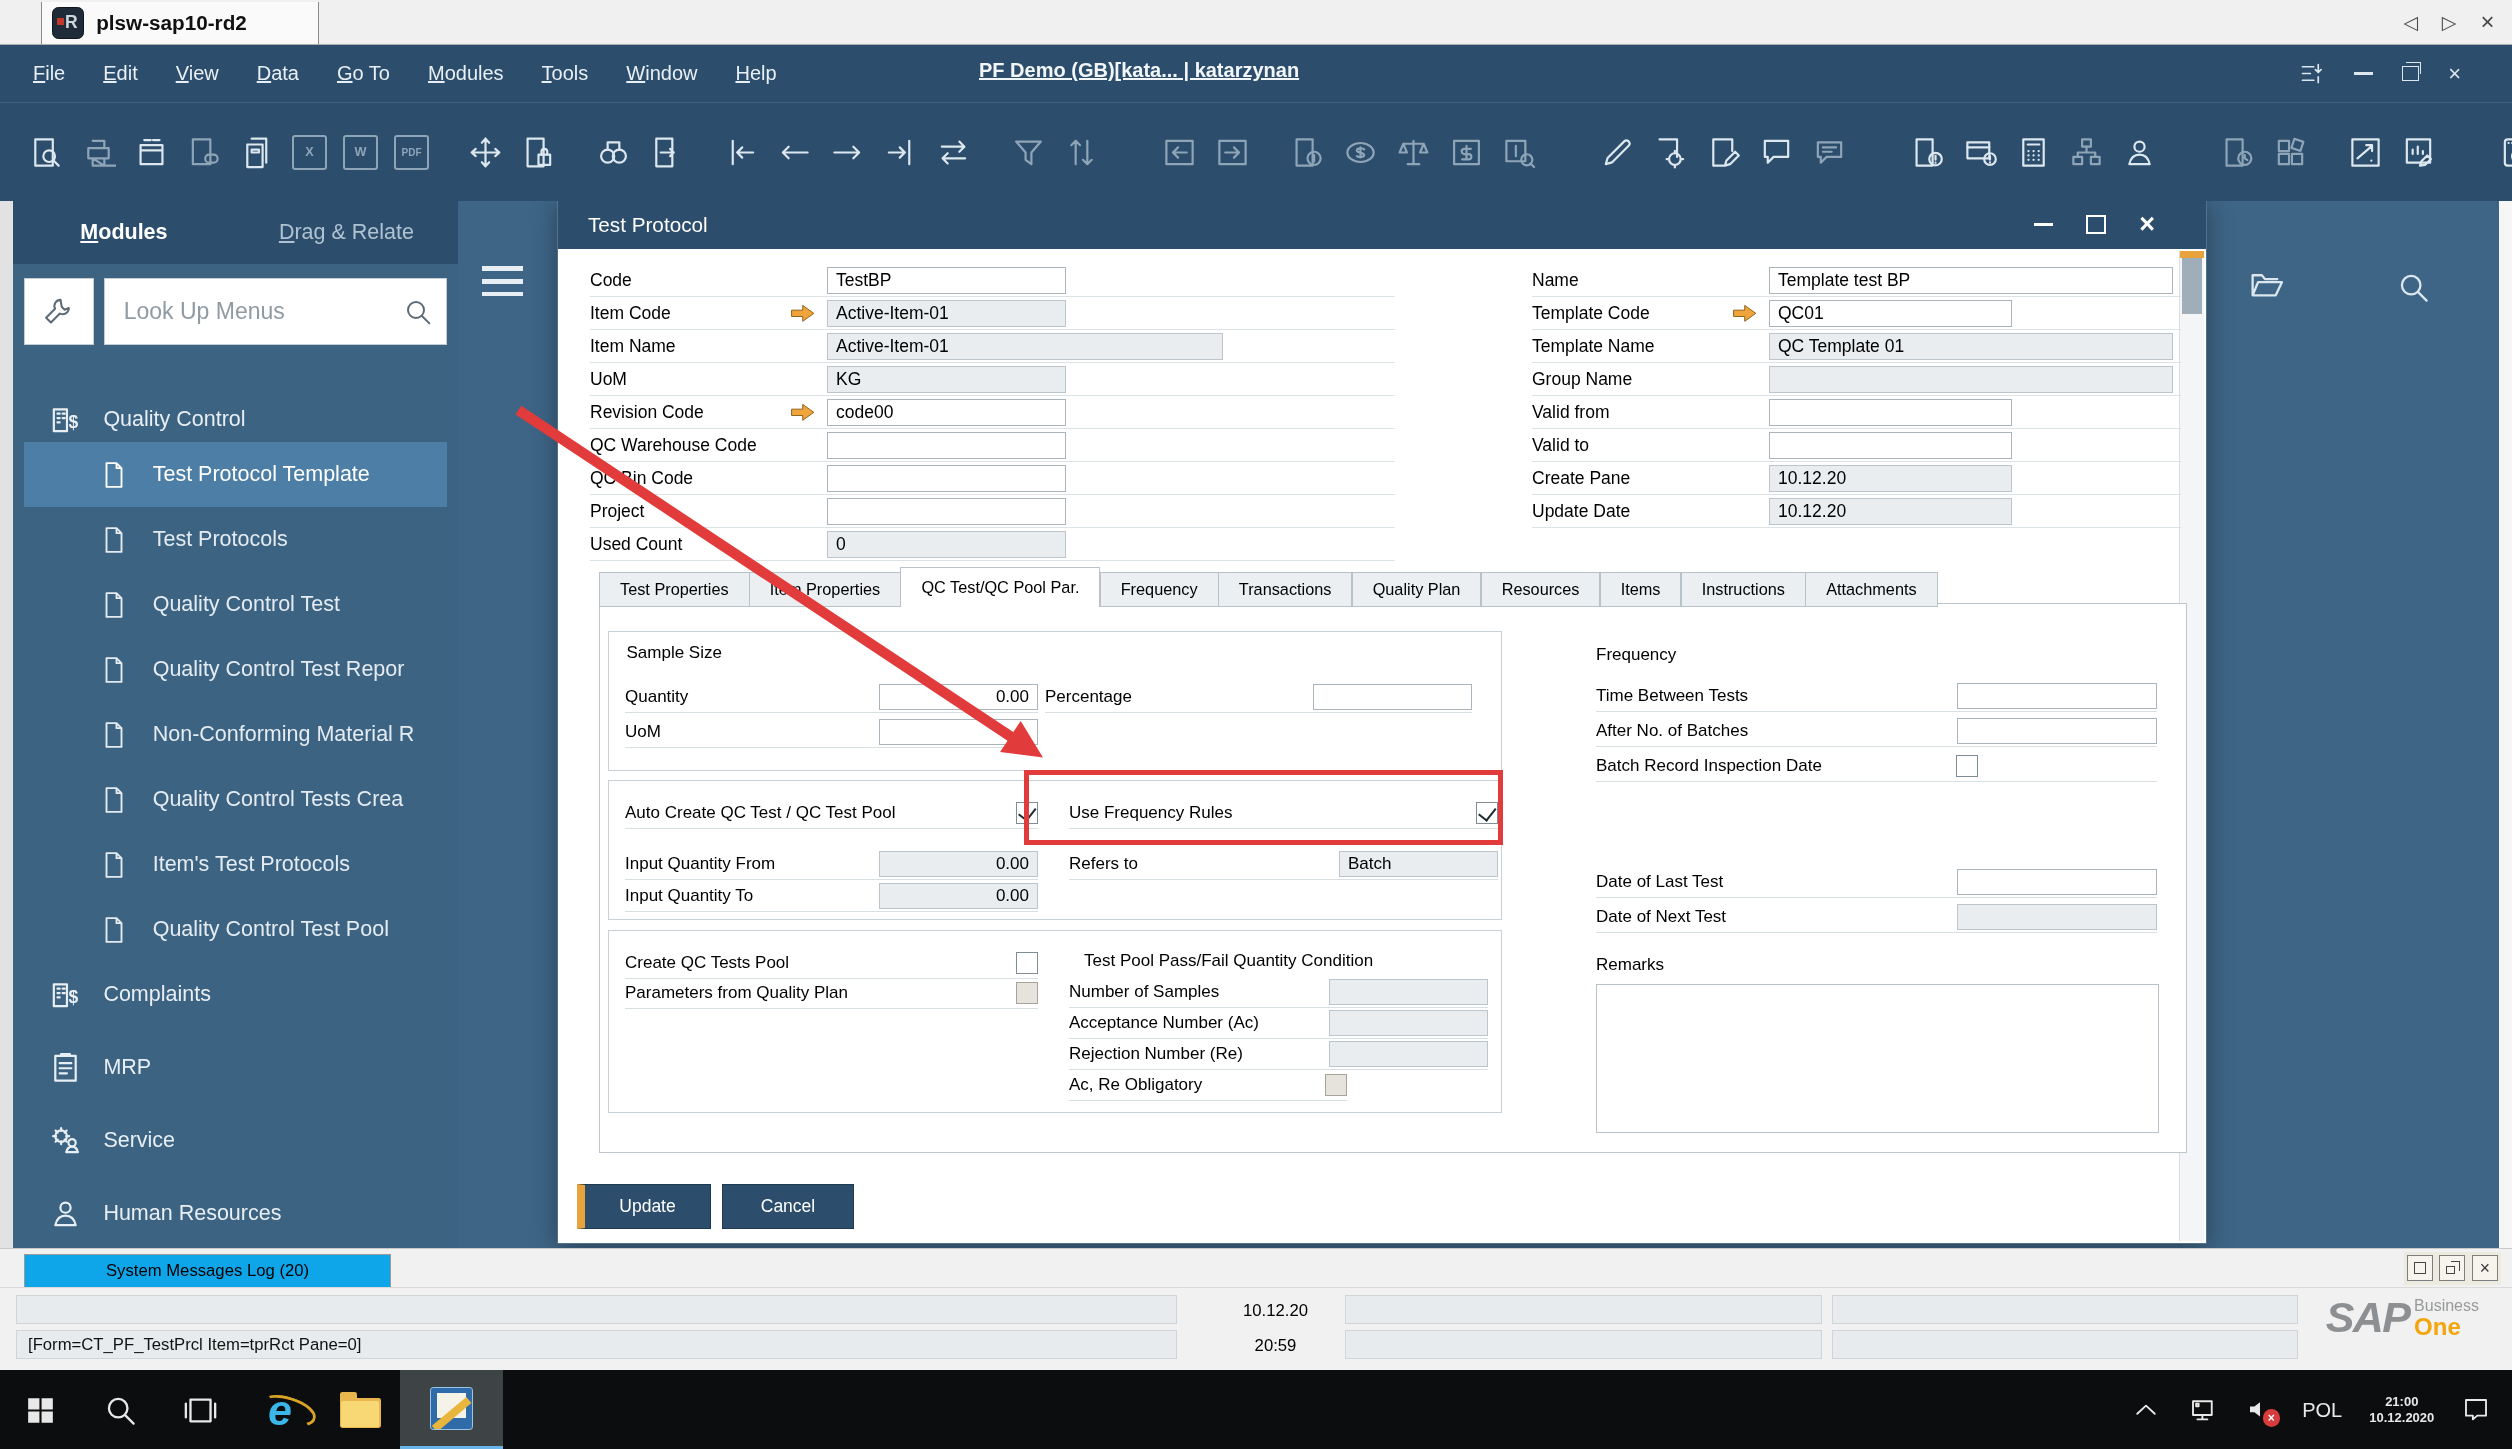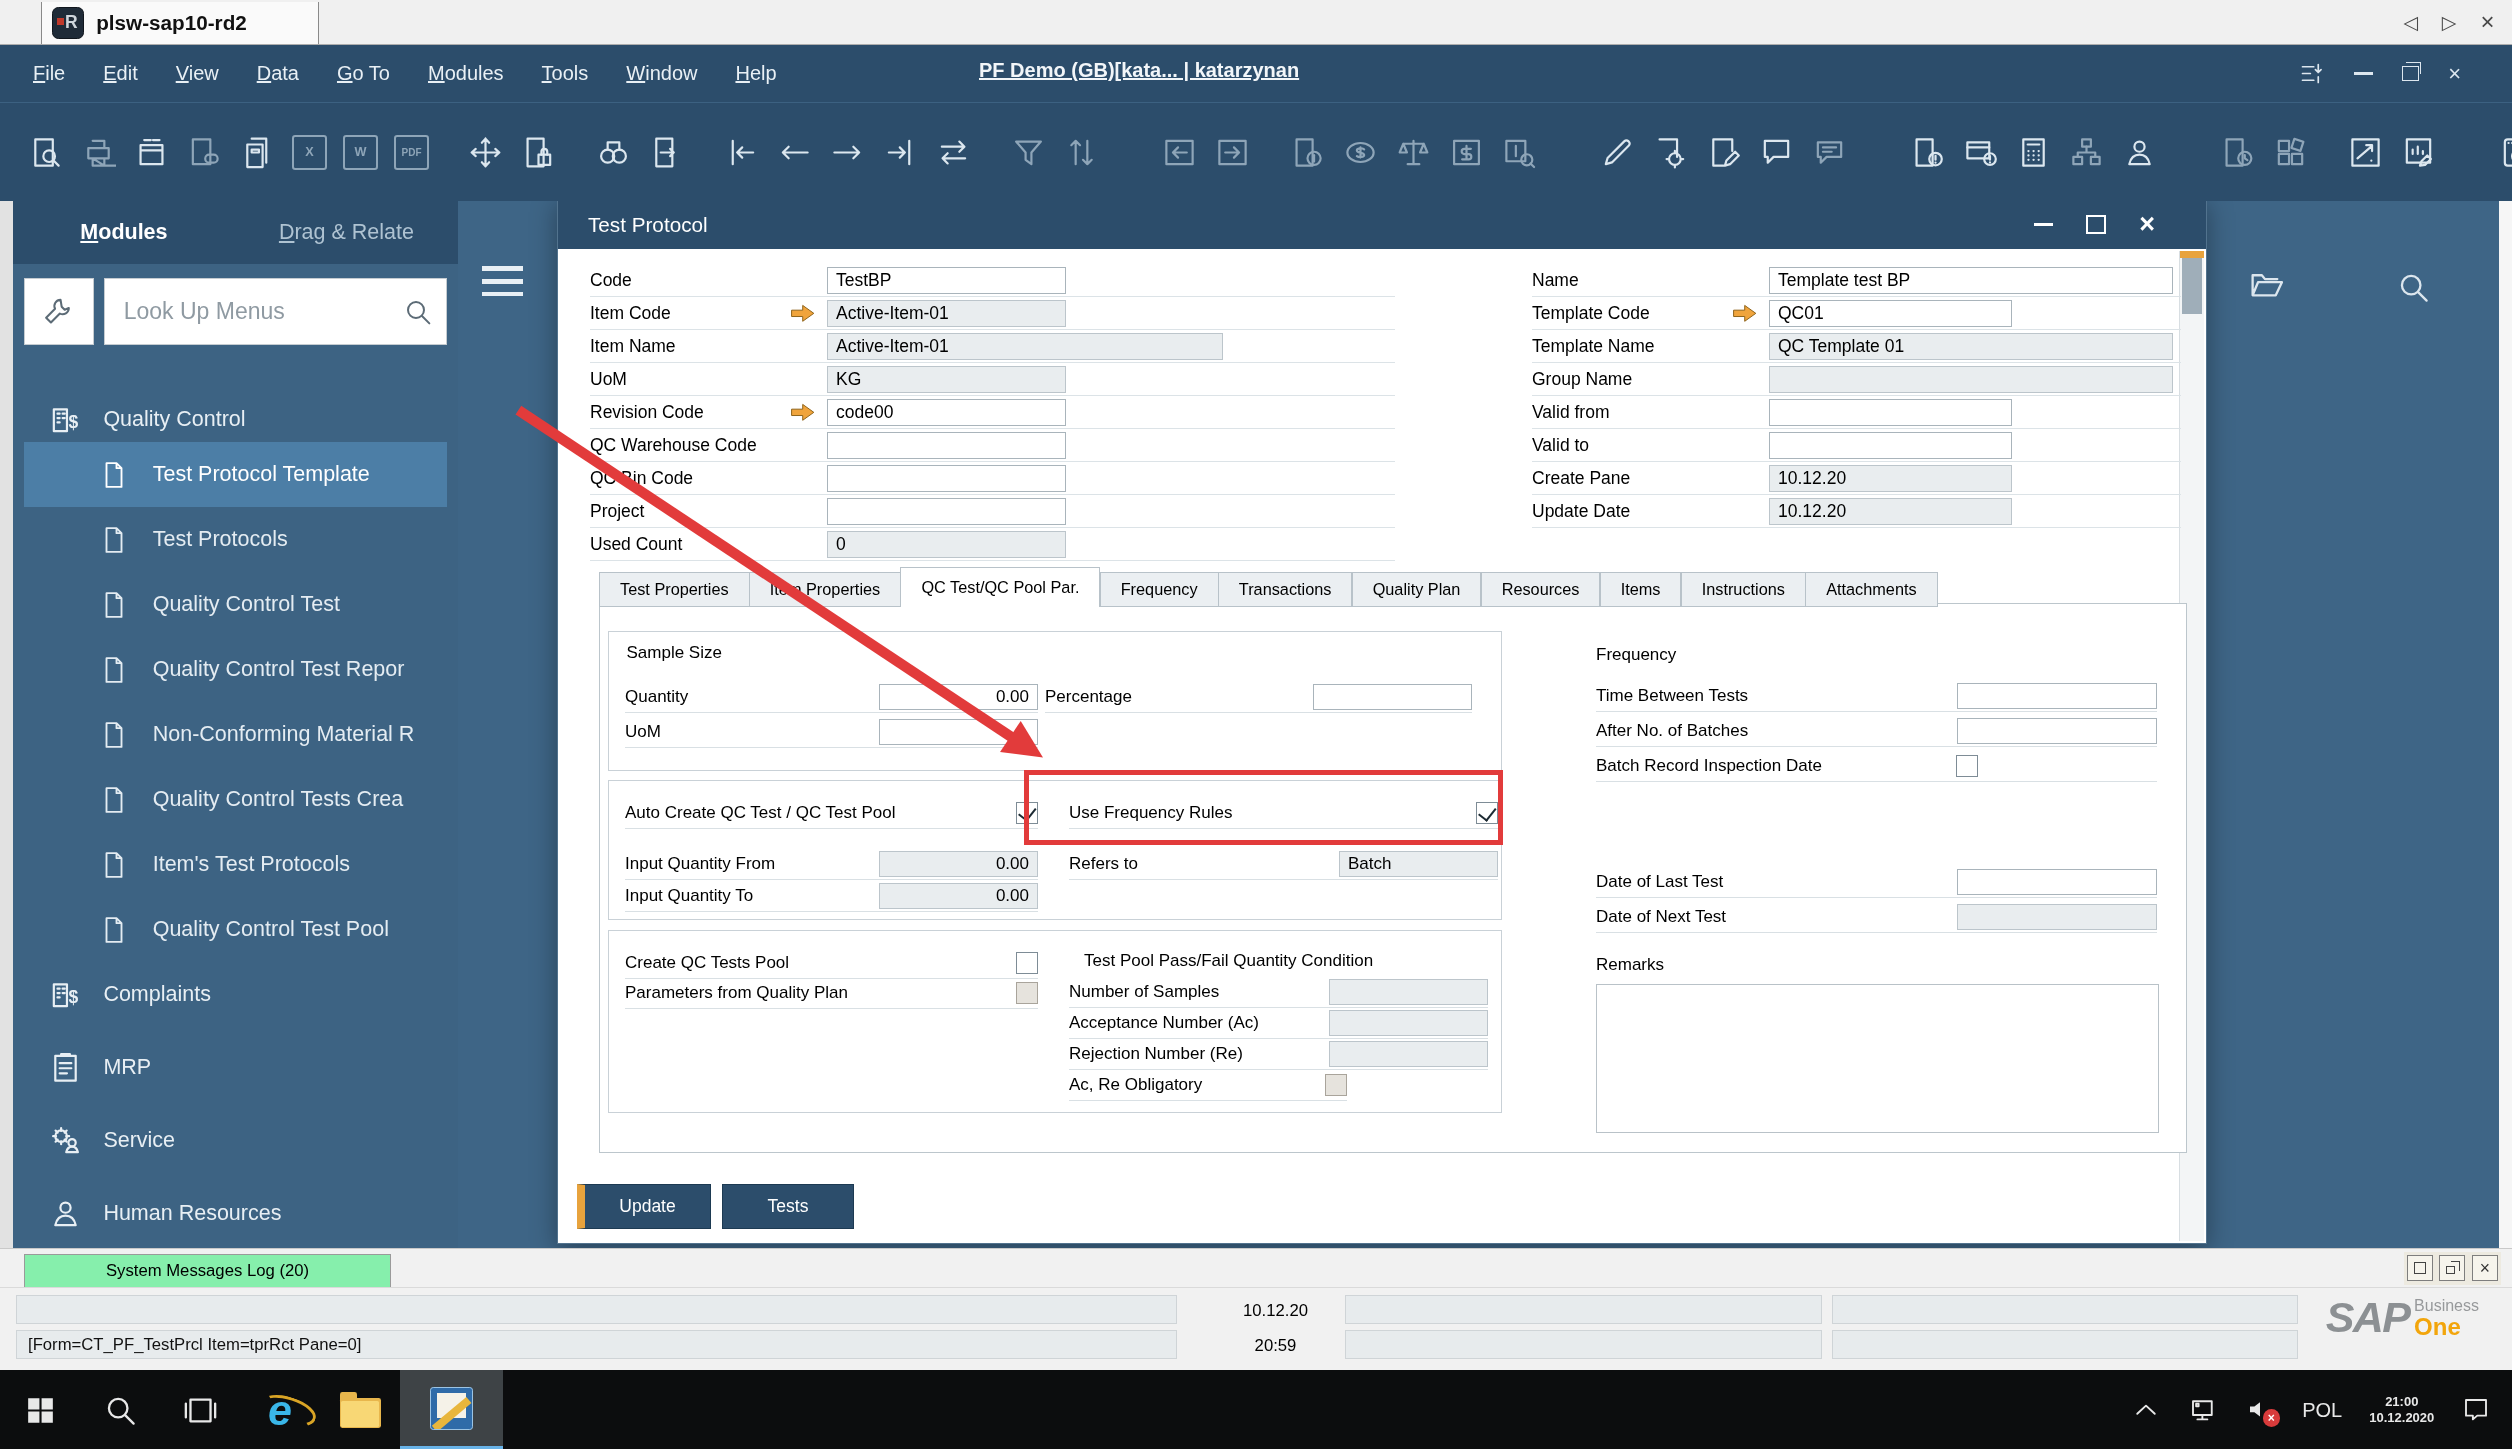--- a/index.html
+++ b/index.html
@@ -120,21 +120,21 @@
   .btn { height:45px; background:#2C4D6B; color:#fff; font-size:17.5px; display:flex; align-items:center; justify-content:center; border:0.8px solid #1D3A52; }
   .btn.update { width:134px; border-left:8px solid #E8A33D; }
   .btn.cancel { width:132px; }
 
   
   .ann-svg { position:absolute; left:0; top:0; width:2512px; height:1449px; z-index:50; pointer-events:none; }
   .ann-rect { position:absolute; left:1024px; top:770px; width:479px; height:75px; border:5.6px solid #E23B3B; z-index:50; pointer-events:none; }
 
   
   .bottom { position:absolute; left:0; top:1248px; width:2512px; height:122px; background:#F1F1F1; border-top:1.6px solid #C9C9C9; z-index:20; }
-  .msgtab { position:absolute; left:24px; top:4.8px; width:367px; height:33px; background:#86efac; border:0.8px solid #9A9A9A; border-bottom:none; display:flex; align-items:center; justify-content:center; font-size:16.7px; color:#000; }
+  .msgtab { position:absolute; left:24px; top:4.8px; width:367px; height:33px; background:#0ea5e9; border:0.8px solid #9A9A9A; border-bottom:none; display:flex; align-items:center; justify-content:center; font-size:16.7px; color:#000; }
   .bdiv { position:absolute; left:0; top:38px; width:2512px; border-top:1.6px solid #DADADA; }
   .mdis { position:absolute; right:11px; top:3.2px; display:flex; gap:6.4px; background:#EDEAE0; padding:3.2px; }
   .mdib { width:26px; height:26px; background:#F6F4EC; border:0.8px solid #7E7E7E; display:flex; align-items:center; justify-content:center; position:relative; color:#333; }
   .mdib .sq { width:12px; height:12px; border:1.6px solid #444; }
   .mdib .sq2 { width:8.7px; height:8.7px; border:1.6px solid #444; position:relative; top:1.6px; left:-1.6px; }
   .mdib .sq2::before { content:""; position:absolute; left:3.2px; top:-5.6px; width:8.7px; height:8.7px; border:1.6px solid #444; border-left:none; border-bottom:none; }
   .mdib .mx { font-size:17.5px; }
   .stf { position:absolute; height:29px; background:#E7EBED; border:0.8px solid #CFD4D7; display:flex; align-items:center; padding:0 11px; font-size:16.7px; color:#111; white-space:nowrap; }
   .sttxt { position:absolute; width:103px; text-align:center; font-size:16.7px; color:#000; }
   .saplogo { position:absolute; right:33px; top:49px; display:flex; align-items:flex-start; }
@@ -959,21 +959,21 @@
     <div class="qrow" style="top:297px">
       <span>Date of Next Test</span>
       <input class="qi gray" readonly="" style="">
     </div>
     <span class="remarks-l">Remarks</span>
     <textarea class="rem" style=""></textarea>
   </div>
 
   <div class="dbtns">
     <span class="btn update">Update</span>
-    <span class="btn cancel">Tests</span>
+    <span class="btn cancel">Cancel</span>
   </div>
 </div>
 
 <div class="ann-rect"></div>
 <svg class="ann-svg" viewBox="0 0 3160 1823" width="2512" height="1449">
   <line x1="652" y1="516" x2="1272" y2="927" stroke="#E23B3B" stroke-width="13"></line>
   <polygon points="1312,953 1258,946 1284,907" fill="#E23B3B"></polygon>
 </svg>
 
 <div class="bottom">

